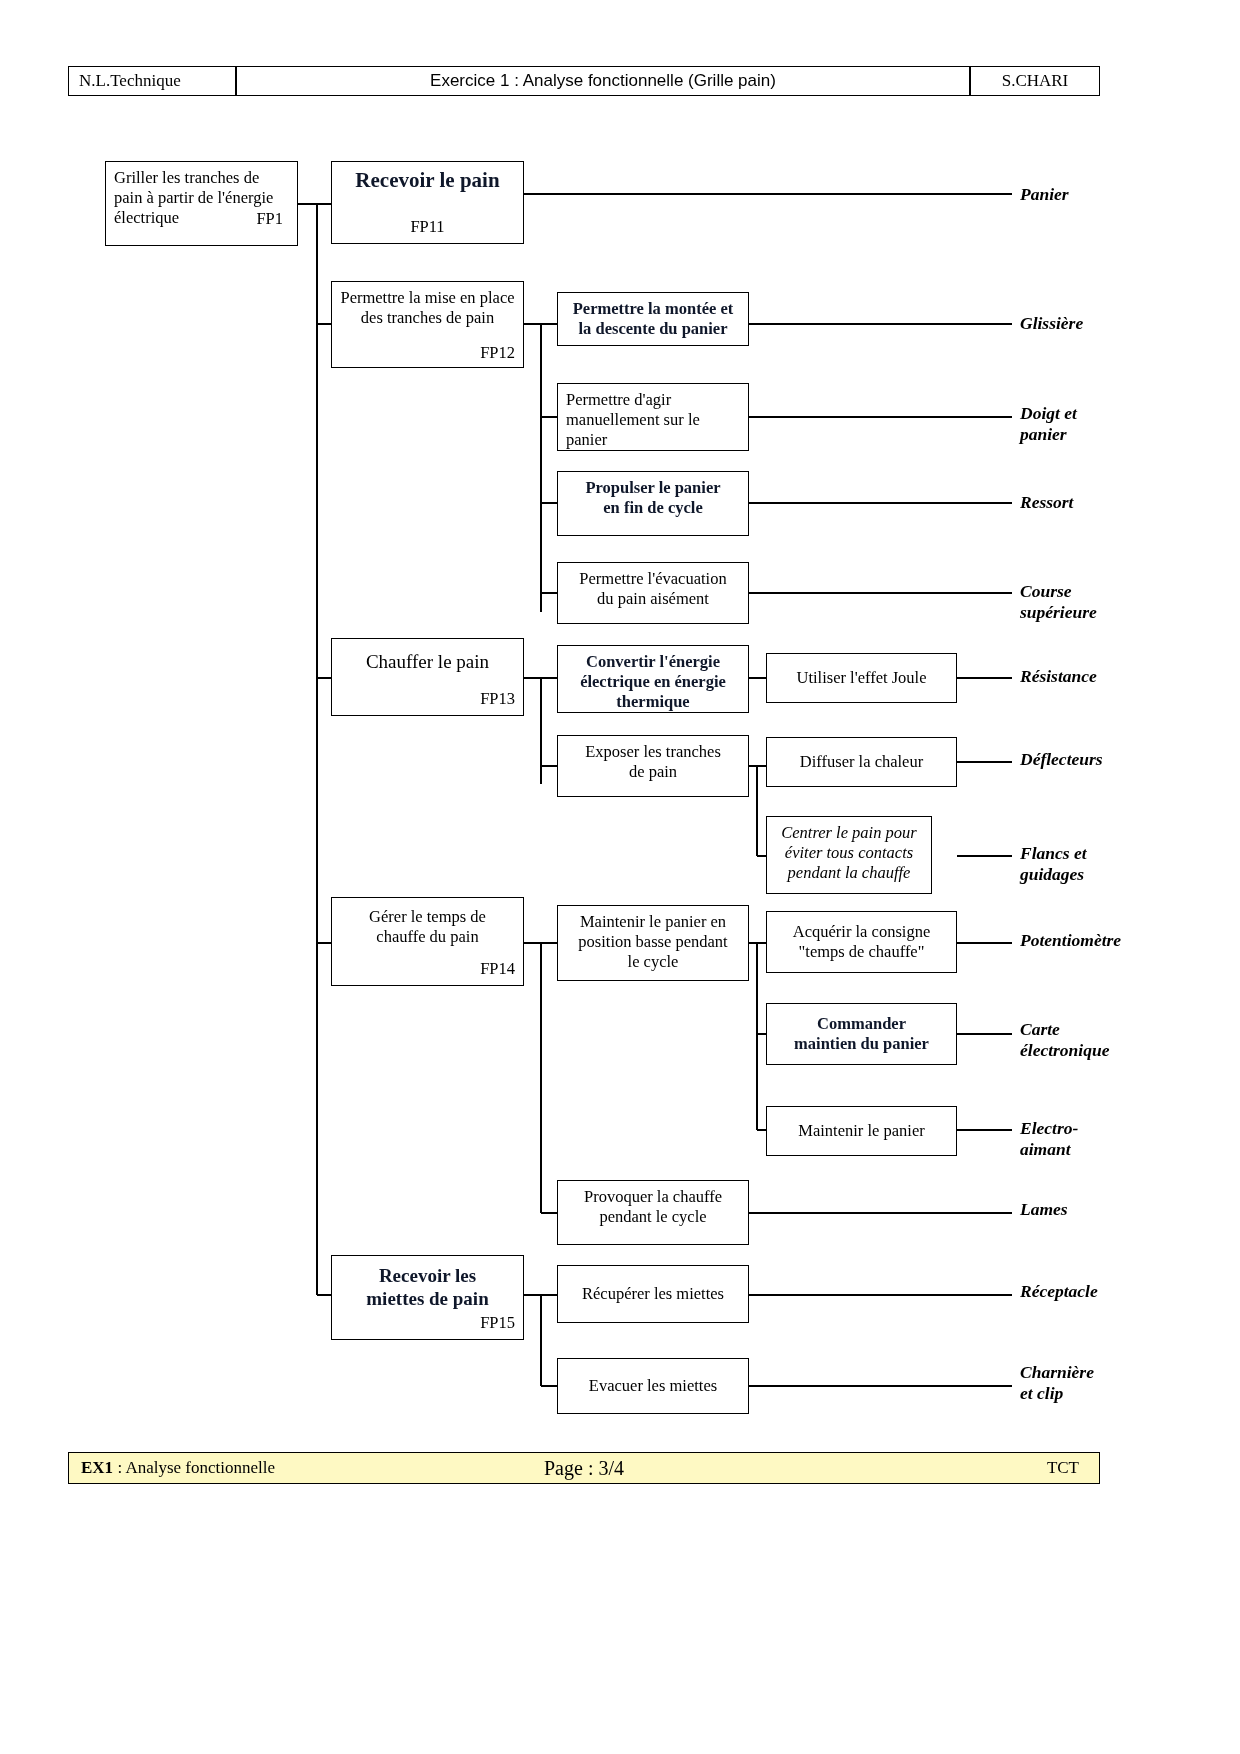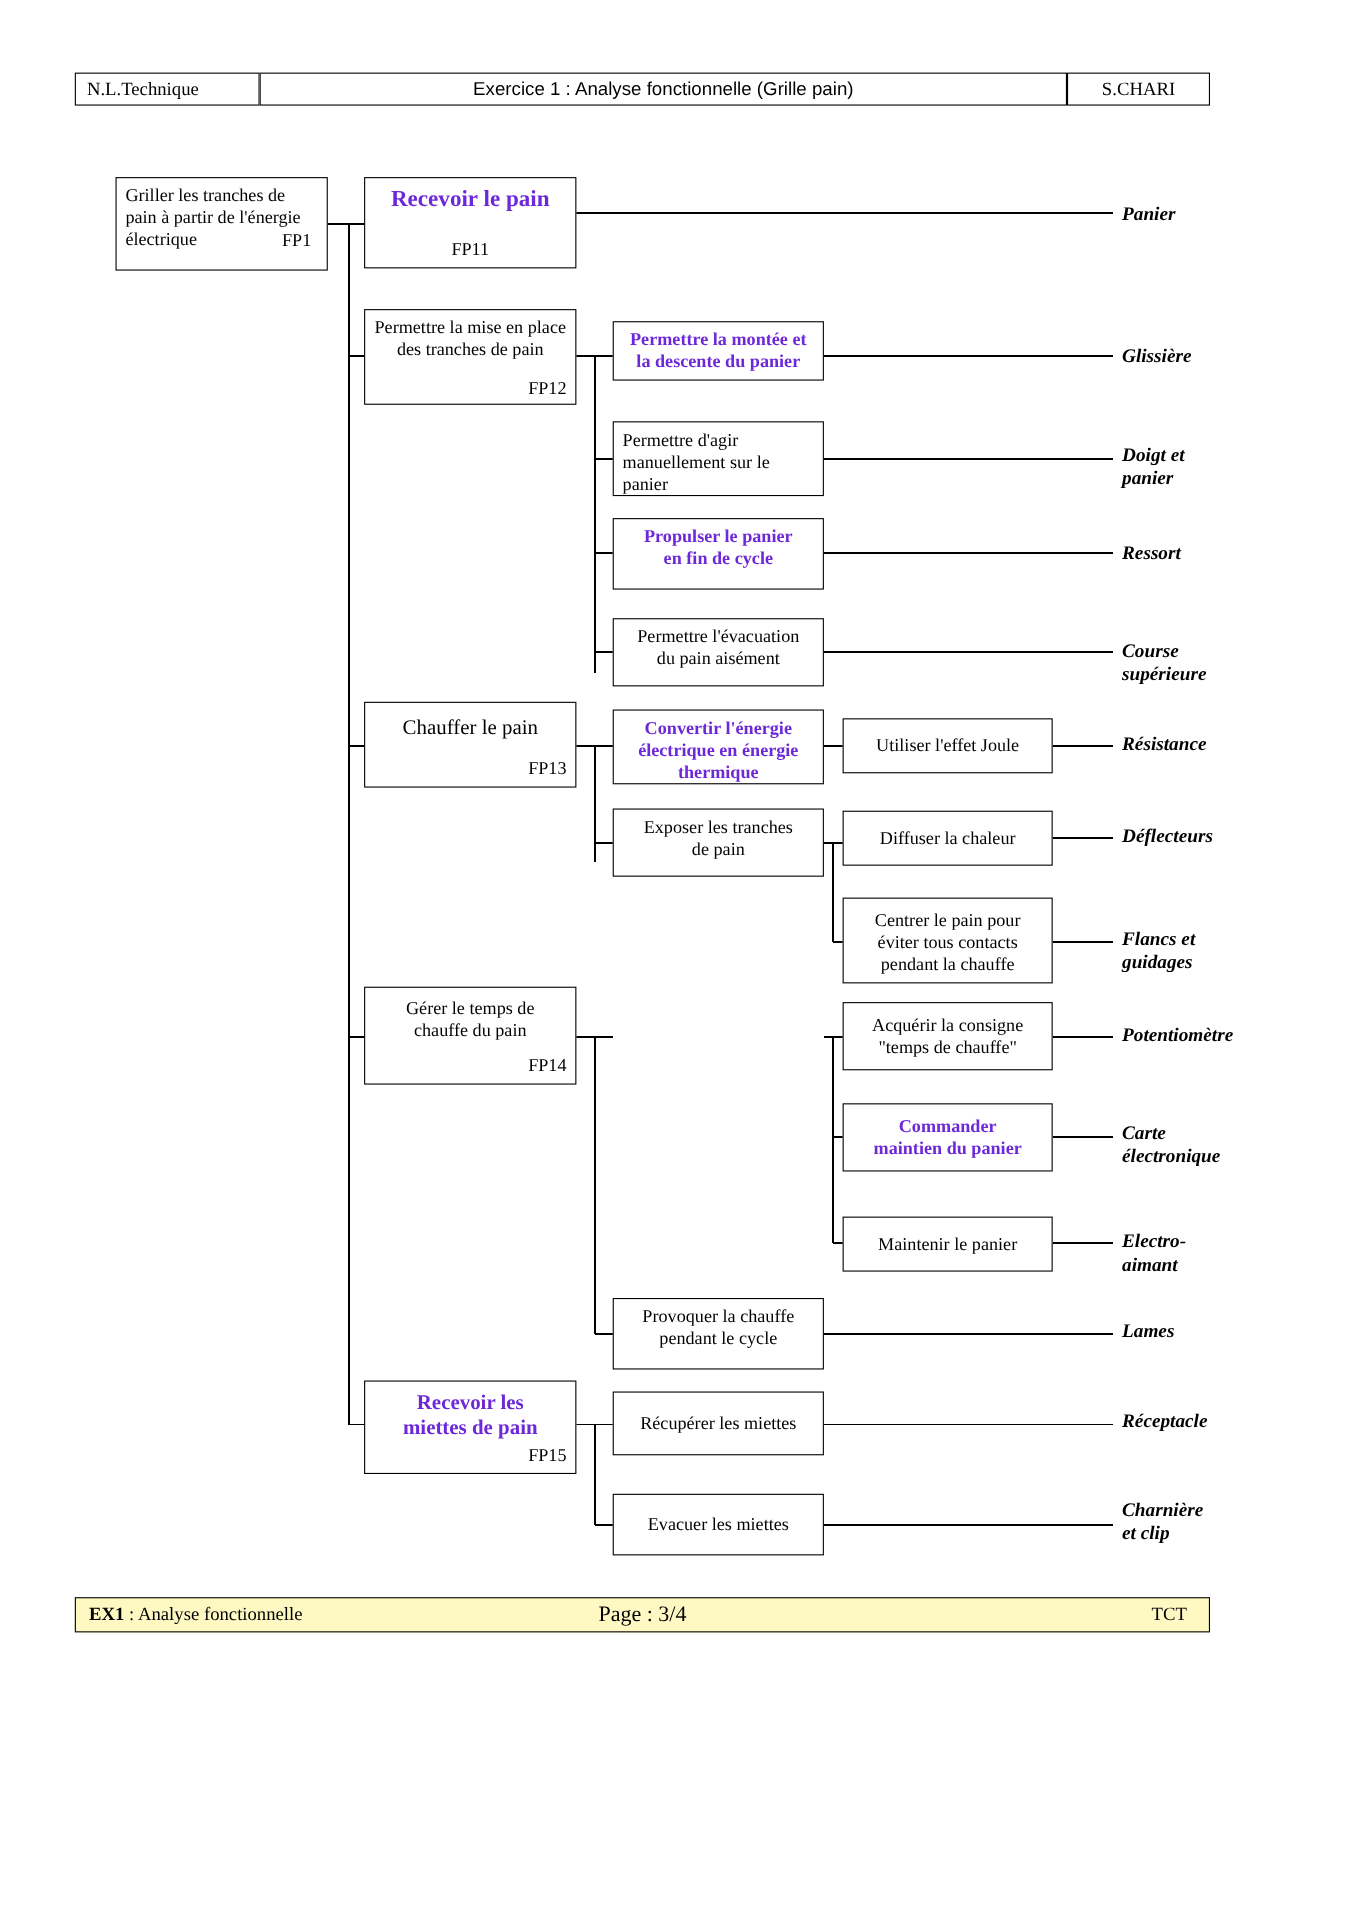--- a/index.html
+++ b/index.html
@@ -90,21 +90,21 @@
   }
   .node .code {
     margin-top: auto;
     text-align: right;
     font-size: 16.5px;
     line-height: 1.2;
   }
   .align-center .txt { text-align: center; }
   .align-left   .txt { text-align: left; }
 
-  .red  .txt { color: #6d28d9; font-weight: bold; }
+  .red  .txt { color: #0f172a; font-weight: bold; }
   .big  .txt { font-size: 21px; }
   .mid  .txt { font-size: 19px; }
 
   
   .sol {
     position: absolute;
     font-style: italic;
     font-weight: bold;
     font-size: 17.5px;
     line-height: 1.22;
@@ -252,20 +252,25 @@
     <div class="txt">Convertir l'énergie
 électrique en énergie
 thermique</div>
   </div>
 
   <div class="node align-center" style="left:497px; top:735px; width:192px; height:62px;">
     <div class="txt">Exposer les tranches
 de pain</div>
   </div>
 
+  <div class="node align-center" style="left:497px; top:905px; width:192px; height:76px;">
+    <div class="txt">Maintenir le panier en
+position basse pendant
+le cycle</div>
+  </div>
 
   <div class="node align-center" style="left:497px; top:1180px; width:192px; height:65px;">
     <div class="txt">Provoquer la chauffe
 pendant le cycle</div>
   </div>
 
   <div class="node align-center" style="left:497px; top:1265px; width:192px; height:58px; justify-content:center;">
     <div class="txt">Récupérer les miettes</div>
   </div>
 
@@ -274,21 +279,21 @@
   </div>
 
   <div class="node align-center" style="left:706px; top:653px; width:191px; height:50px; justify-content:center;">
     <div class="txt">Utiliser l'effet Joule</div>
   </div>
 
   <div class="node align-center" style="left:706px; top:737px; width:191px; height:50px; justify-content:center;">
     <div class="txt">Diffuser la chaleur</div>
   </div>
 
-  <div class="node align-center" style="left:706px; top:816px; width:191px; height:78px; justify-content:flex-end;">
+  <div class="node align-center" style="left:706px; top:816px; width:166px; height:78px; justify-content:flex-start;font-style:italic;">
     <div class="txt">Centrer le pain pour
 éviter tous contacts
 pendant la chauffe</div>
   </div>
 
   <div class="node align-center" style="left:706px; top:911px; width:191px; height:62px; justify-content:center;">
     <div class="txt">Acquérir la consigne
 "temps de chauffe"</div>
   </div>
 

